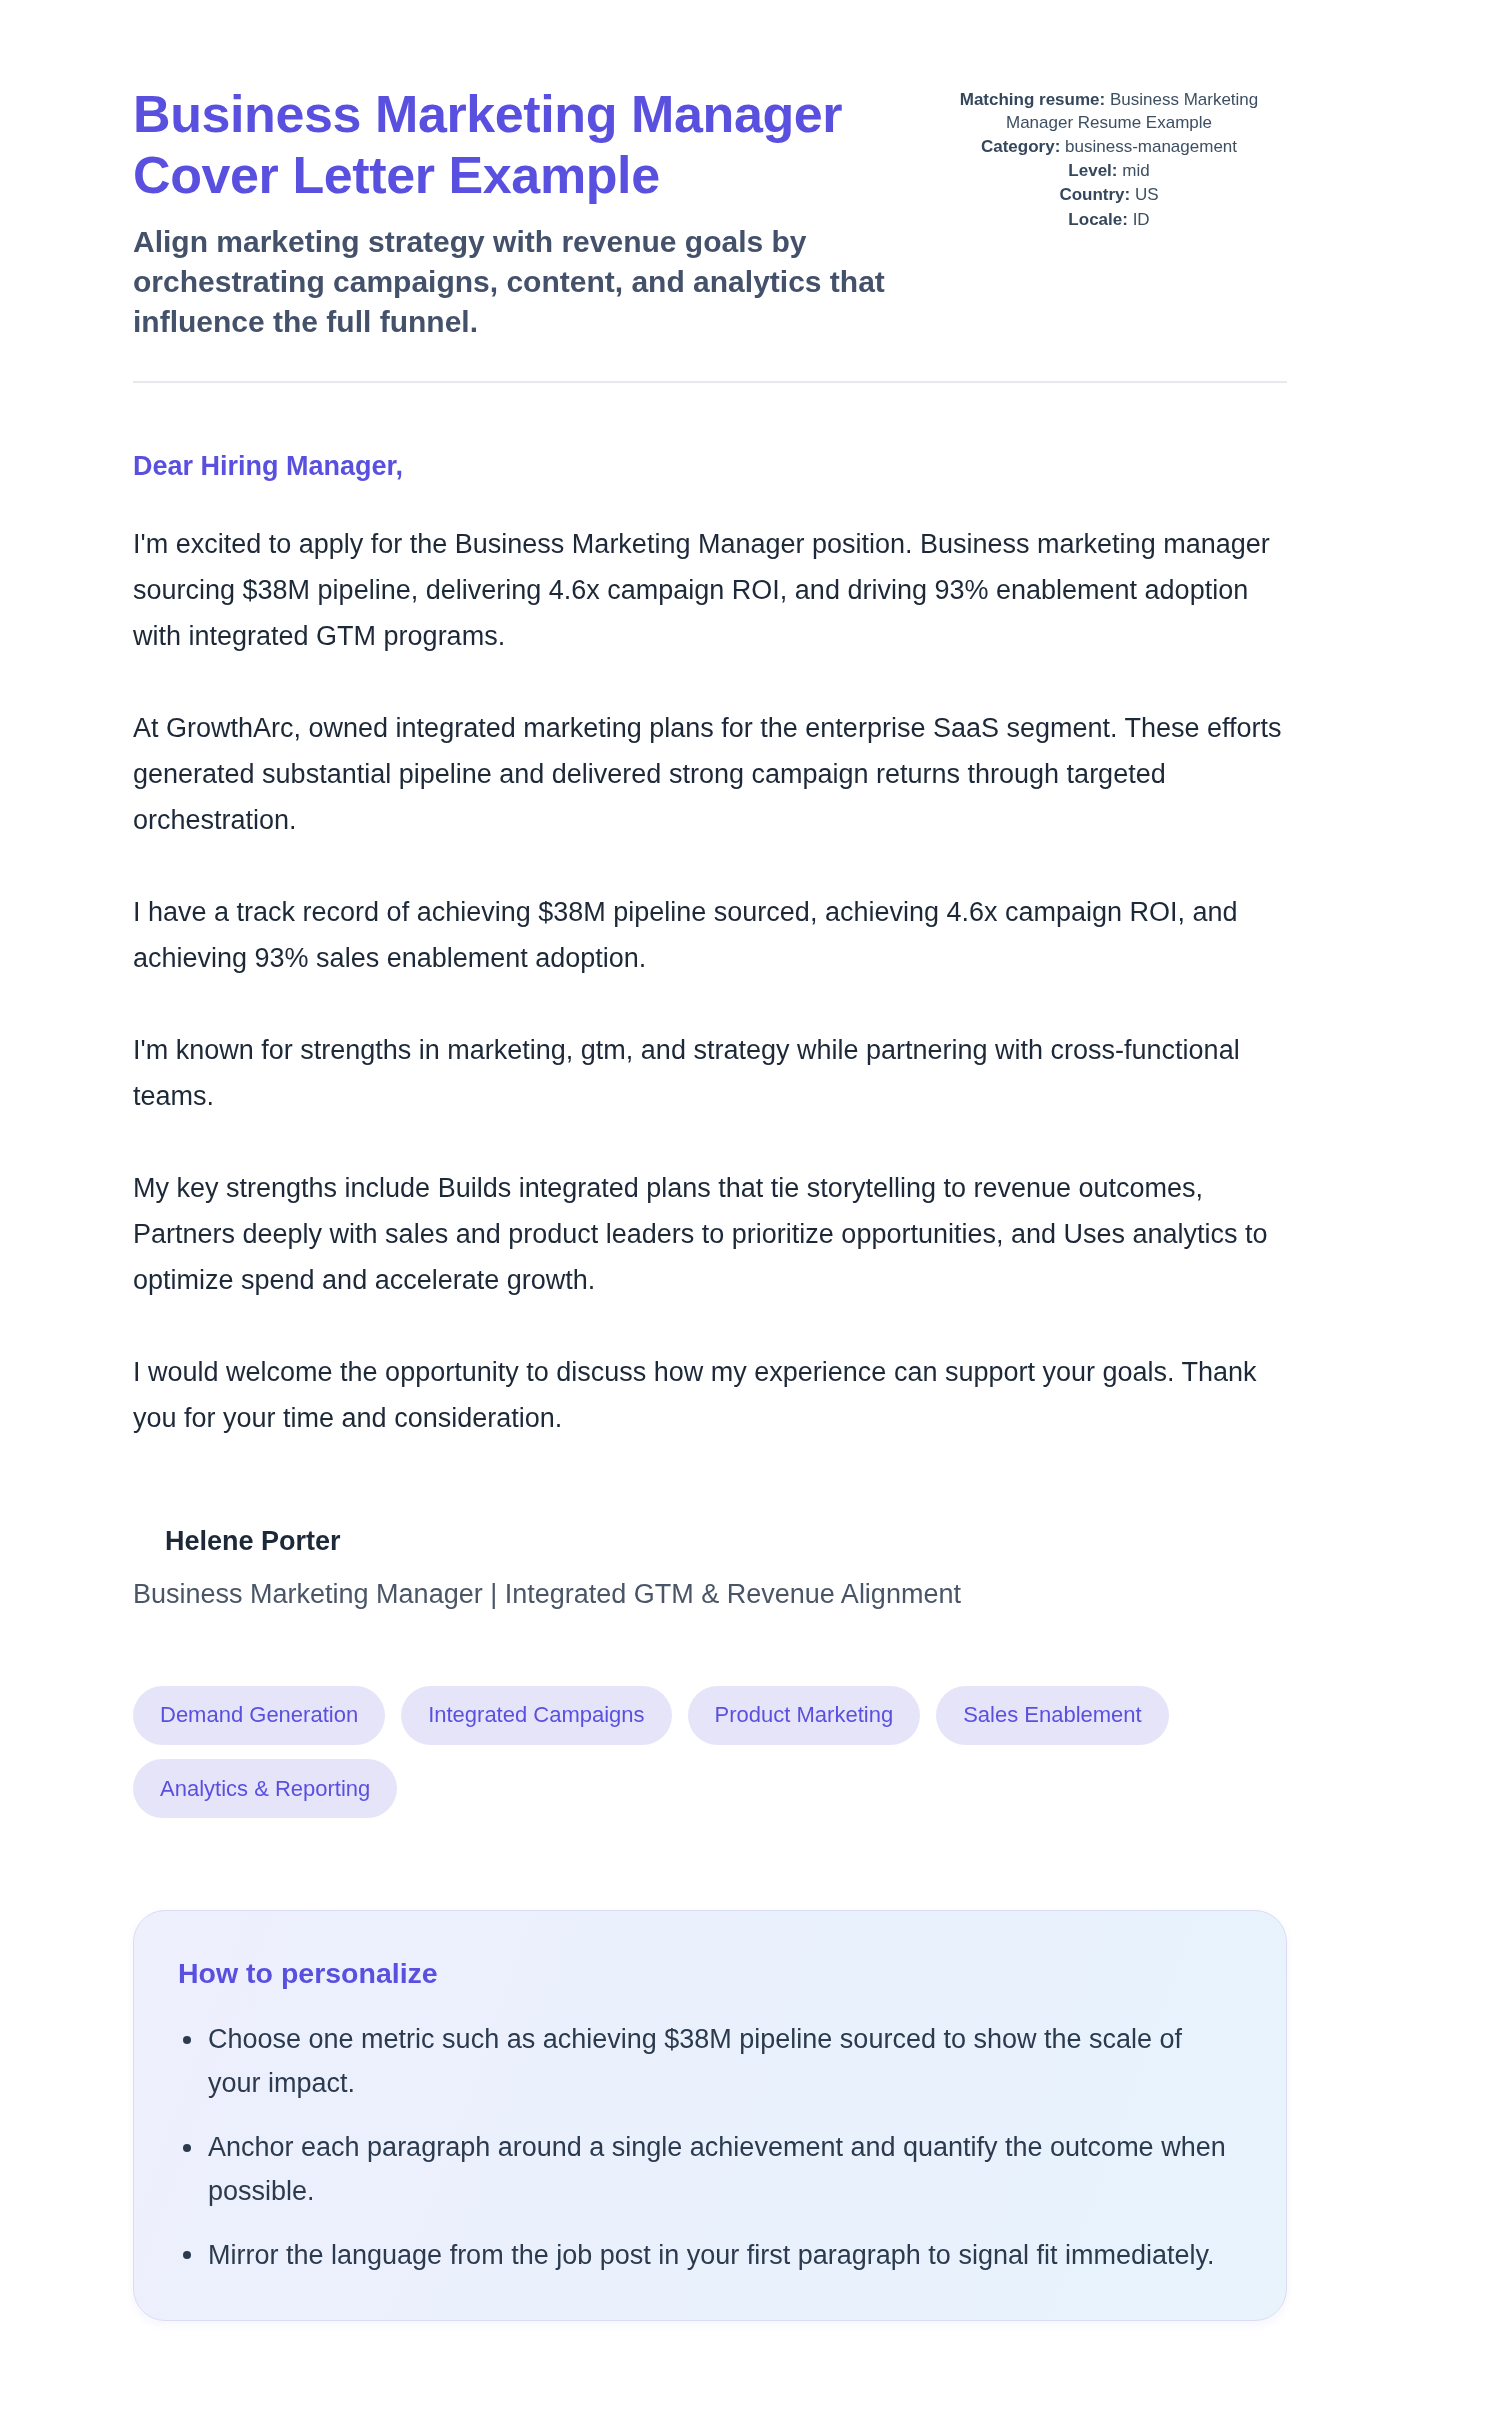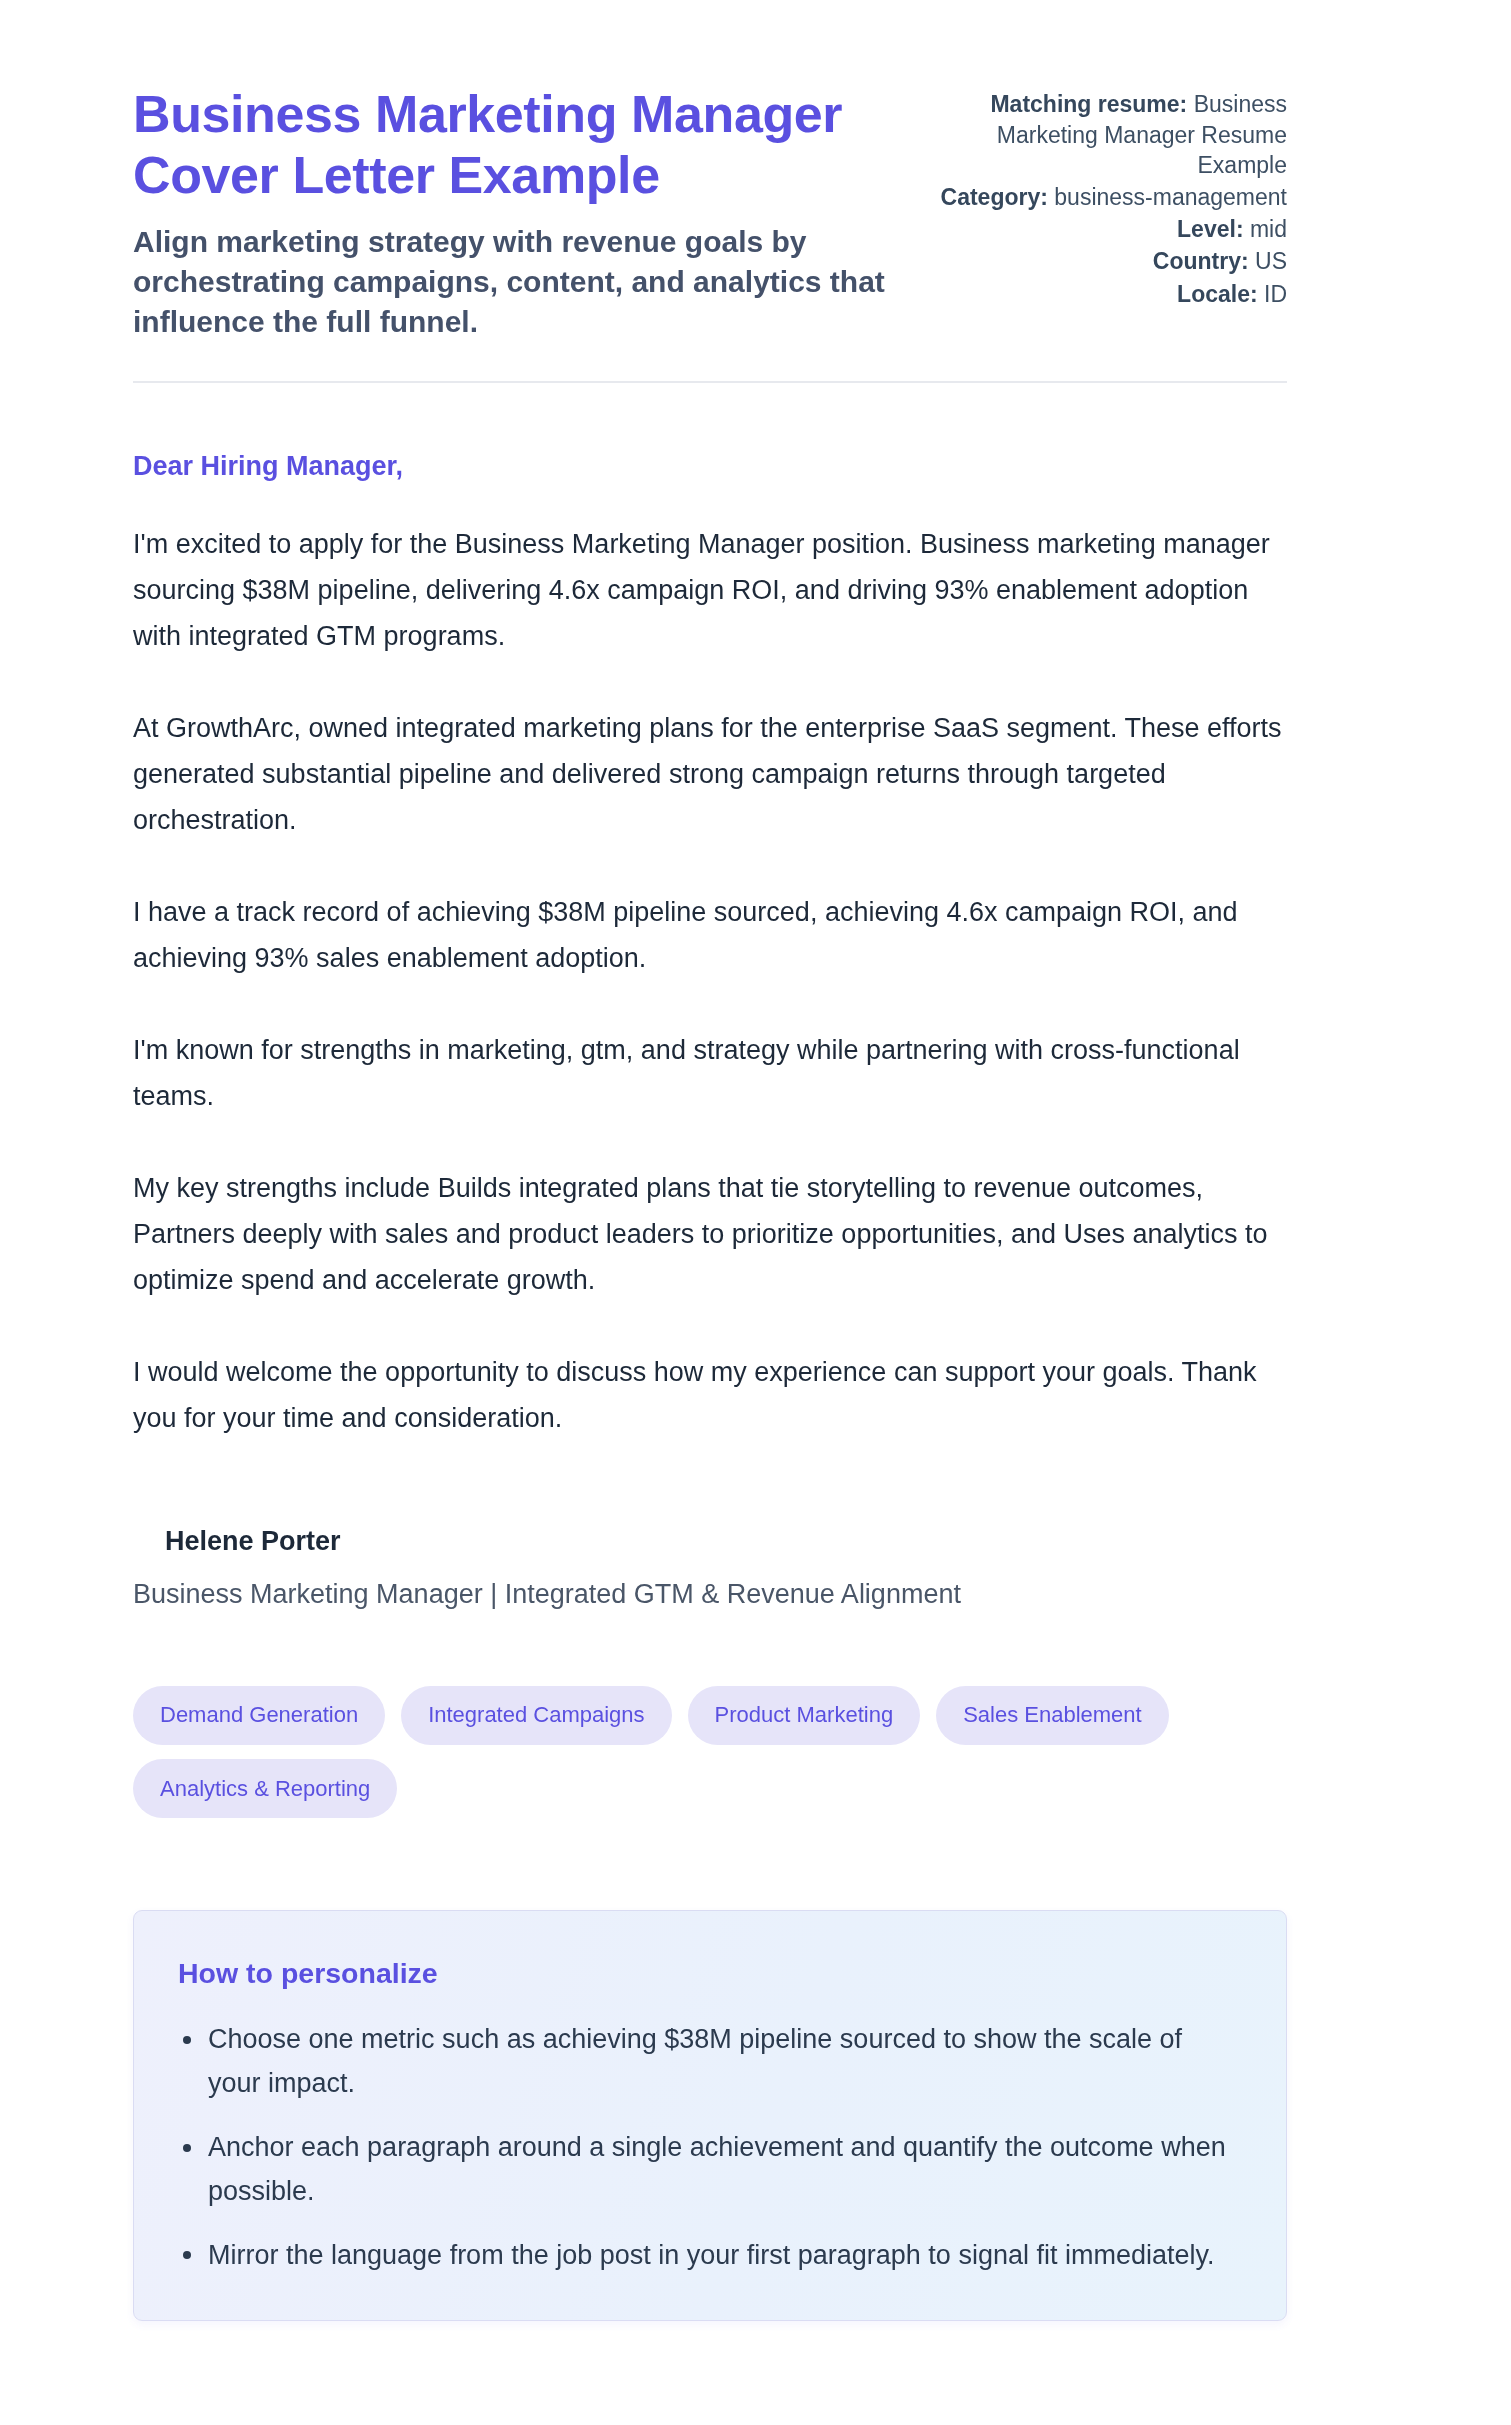--- a/index.html
+++ b/index.html
@@ -37,22 +37,22 @@
     max-width: 858px;
     color: #44516a;
     font-size: 30px;
     font-weight: 700;
     line-height: 1.34;
   }
   .meta-block {
     width: 356px;
     flex: 0 0 356px;
     margin-top: 5.3px;
-    text-align: right;
-    font-size: 23px;
+    text-align: center;
+    font-size: 17px;
     line-height: 1.32;
     color: #3d4f63;
   }
   .meta-row { margin-bottom: 1.8px; }
   .meta-row strong { color: #35475c; font-weight: 700; }
 
   .divider {
     border: none;
     border-top: 2.7px solid #e7e9ee;
     margin-top: 39px;
@@ -102,21 +102,21 @@
     line-height: 1;
     padding: 18.7px 27px;
     border-radius: 888px;
     white-space: nowrap;
   }
 
   
   .callout {
     margin-top: 92px;
     border: 0.9px solid #dadcf3;
-    border-radius: 9px;
+    border-radius: 32px;
     background: linear-gradient(110deg, #eef0fc 0%, #e9f1fc 55%, #e8f3fc 100%);
     box-shadow: 0 3.6px 9px rgba(90, 80, 224, 0.06);
     padding: 46px 53px 43px 44px;
   }
   .callout-heading {
     color: #5a50e0;
     font-size: 28.5px;
     font-weight: 700;
     margin-bottom: 27px;
   }

